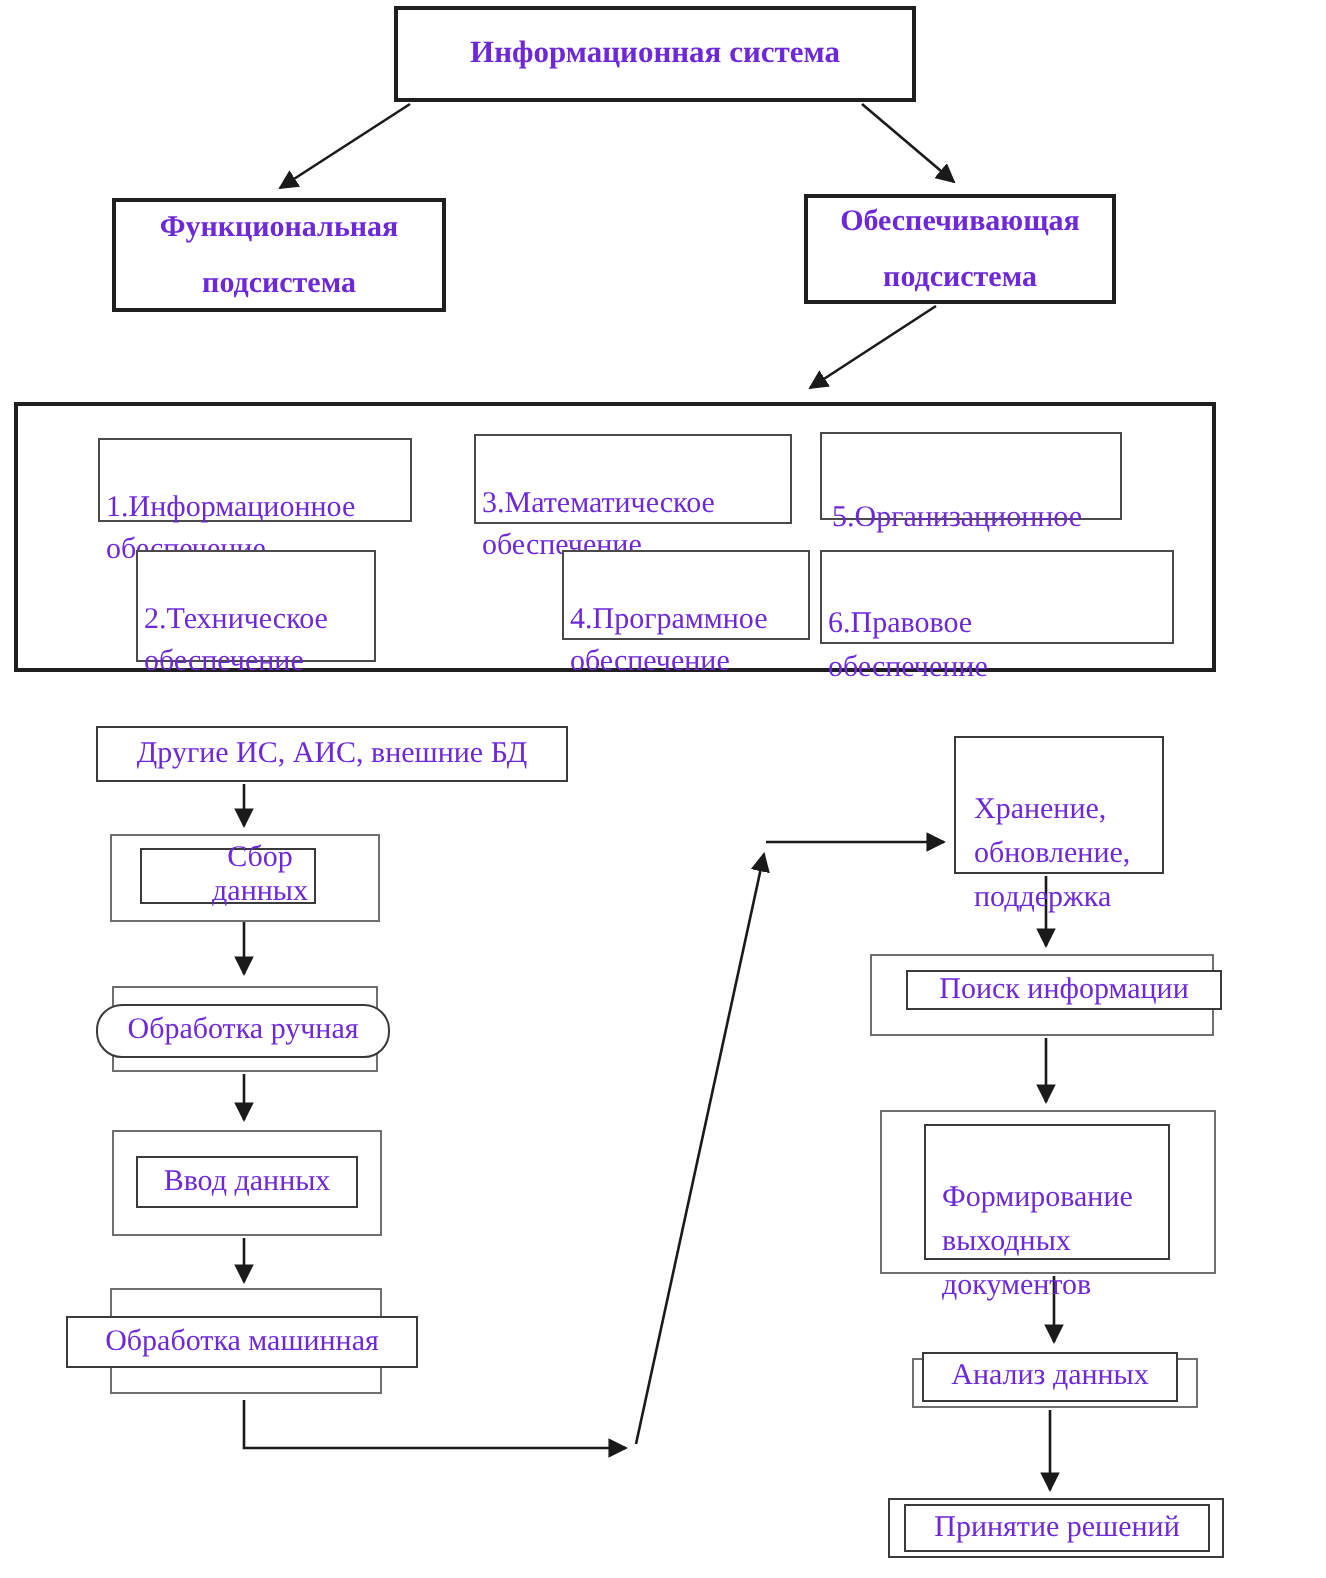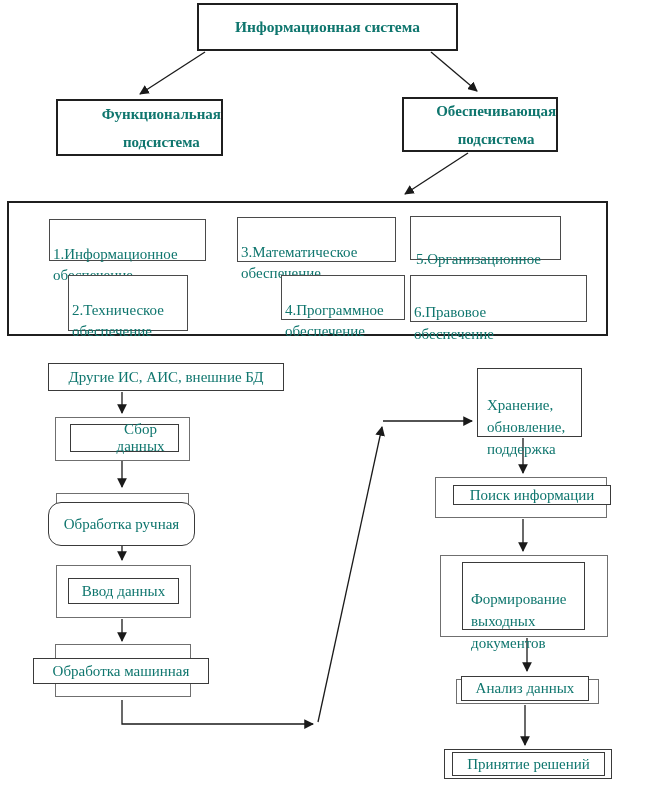--- a/index.html
+++ b/index.html
@@ -1,25 +1,25 @@
 <!DOCTYPE html>
 <html><head>
 <meta charset="utf-8">
 <style>
   html,body{margin:0;padding:0;background:#fff;}
   #stage{
     position:relative;width:663px;height:789px;background:#ffffff;overflow:hidden;
-    font-family:"Liberation Serif","DejaVu Serif",serif;color:#0f766e;
+    font-family:"Liberation Serif","DejaVu Serif",serif;color:#6d28d9;
   }
   .box{position:absolute;box-sizing:border-box;background:#ffffff;border:1px solid #4a4a4a;}
   .thick{border:2px solid #1f1f1f;}
   .shell{border:1px solid #6f6f6f;background:#ffffff;}
   .front{border:1px solid #3a3a3a;background:#ffffff;}
   .center{display:flex;align-items:center;justify-content:center;text-align:center;}
-  .ml{white-space:pre-line;justify-content:flex-end;}
+  .ml{white-space:pre-line;}
   .bold{font-weight:bold;}
   .fs15{font-size:15px;}
   .fs16{font-size:15.5px;}
   .item{font-size:15px;line-height:21px;padding:3px 4px 0 3px;}
   svg.arrows{position:absolute;left:0;top:0;pointer-events:none;}
   svg.arrows line, svg.arrows polyline{stroke:#1a1a1a;stroke-width:1.3;fill:none;}
 </style>
 </head>
 <body>
 
@@ -86,26 +86,26 @@
   <div class="box item ml" style="left:410px;top:275px;width:177px;height:47px;line-height:22px;">
     <span class="ml">6.Правовое
 обеспечение</span>
   </div>
 
   <div class="box center fs15" style="left:12px;top:363px;width:236px;height:28px;border-color:#3a3a3a;margin-left:36px;">
     <span>Другие ИС, АИС, внешние БД</span>
   </div>
 
   <div class="box shell" style="left:55px;top:417px;width:135px;height:44px;"></div>
-  <div class="box front center fs15" style="left:70px;top:424px;width:109px;height:28px;padding-left:32px;">
+  <div class="box front center fs15" style="left:70px;top:424px;width:88px;height:28px;padding-left:32px;">
     <span>Сбор данных</span>
   </div>
 
   <div class="box shell" style="left:56px;top:493px;width:133px;height:43px;"></div>
-  <div class="box front center fs15" style="left:48px;top:502px;width:147px;height:44px;border-radius:13px;">
+  <div class="box front center fs15" style="left:48px;top:502px;width:147px;height:27px;border-radius:13px;">
     <span>Обработка ручная</span>
   </div>
 
   <div class="box shell" style="left:56px;top:565px;width:135px;height:53px;"></div>
   <div class="box front center fs15" style="left:68px;top:578px;width:111px;height:26px;">
     <span>Ввод данных</span>
   </div>
 
   <div class="box shell" style="left:55px;top:644px;width:136px;height:53px;"></div>
   <div class="box ml" style="left:477px;top:368px;width:105px;height:69px;border-color:#3a3a3a;font-size:15px;line-height:22px;padding:3px 0 0 9px;">

